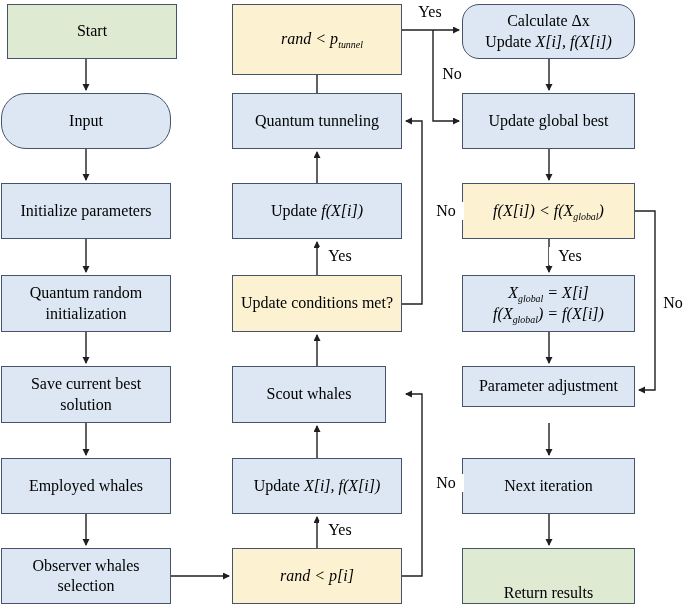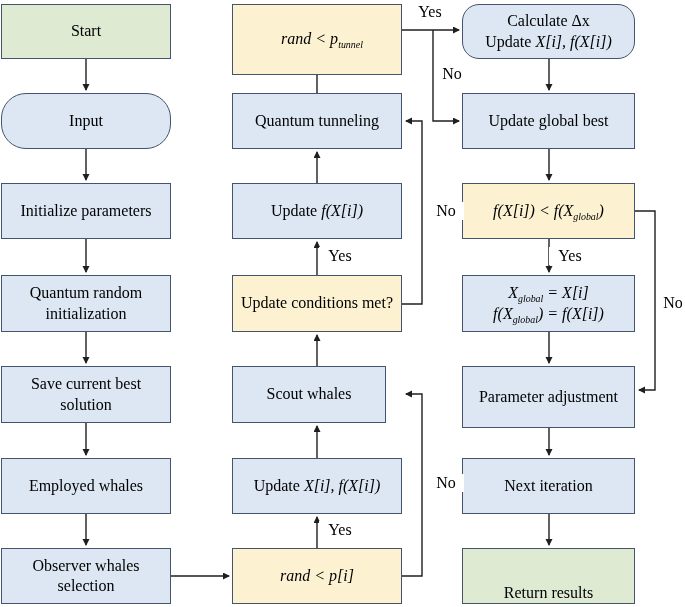--- a/index.html
+++ b/index.html
@@ -79,21 +79,21 @@
       <path d="M549,149 L549,180" marker-end="url(#ah)"></path>
       <path d="M549,239 L549,272" marker-end="url(#ah)"></path>
       <path d="M549,332 L549,363" marker-end="url(#ah)"></path>
       <path d="M549,423 L549,455" marker-end="url(#ah)"></path>
       <path d="M549,514 L549,545" marker-end="url(#ah)"></path>
 
       <path d="M635,211 L655,211 L655,390 L639,390" marker-end="url(#ah)"></path>
     </g>
   </svg>
 
-  <div class="box green" style="left:1px;   top:4px;   width:170px; height:55px;">
+  <div class="box green" style="left:7px;   top:4px;   width:170px; height:55px;">
       <div class="content">
         <div class="line"><span>Start</span></div>
       </div>
     </div>
   <div class="box blue" style="left:1px;   top:93px;  width:170px; height:56px;border-radius:25px;">
       <div class="content">
         <div class="line"><span>Input</span></div>
       </div>
     </div>
   <div class="box blue" style="left:1px;   top:183px; width:170px; height:56px;">
@@ -176,21 +176,21 @@
       <div class="content">
         <div class="line"><span class="it">f(X[i]) &lt; f(X</span><sub class="it">global</sub><span class="it">)</span></div>
       </div>
     </div>
   <div class="box blue" style="left:462px; top:275px; width:173px; height:57px;">
       <div class="content">
         <div class="line"><span class="it">X</span><sub class="it">global</sub><span class="it"> = X[i]</span></div>
         <div class="line"><span class="it">f(X</span><sub class="it">global</sub><span class="it">) = f(X[i])</span></div>
       </div>
     </div>
-  <div class="box blue" style="left:462px; top:366px; width:173px; height:62px;">
+  <div class="box blue" style="left:462px; top:366px; width:173px; height:41px;">
       <div class="content">
         <div class="line"><span>Parameter adjustment</span></div>
       </div>
     </div>
   <div class="box blue" style="left:462px; top:458px; width:173px; height:56px;">
       <div class="content">
         <div class="line"><span>Next iteration</span></div>
       </div>
     </div>
   <div class="box green" style="left:462px; top:548px; width:173px; height:56px;justify-content:flex-end;">

